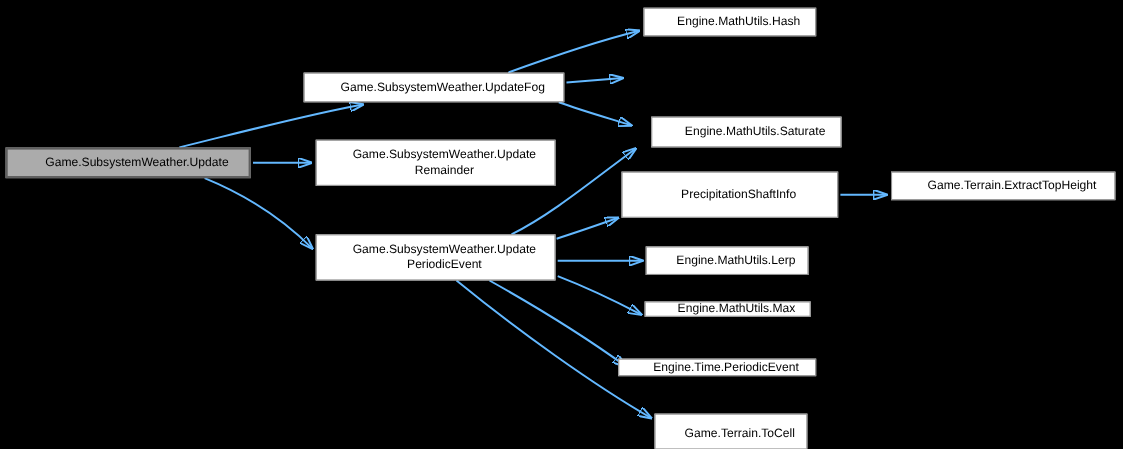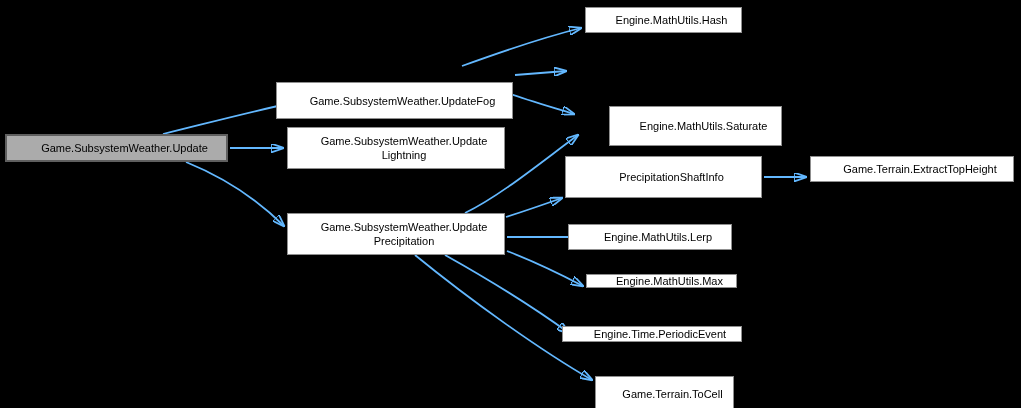--- a/index.html
+++ b/index.html
@@ -79,52 +79,52 @@
     <path d="M507,251 C533,261 560,274 583,286" marker-end="url(#arrow)" stroke="#63B8FF"></path>
     <path d="M445,255 C495,283 540,312 569,333" marker-end="url(#arrow)" stroke="#63B8FF"></path>
     <path d="M415,255 C470,300 540,350 592,380" marker-end="url(#arrow)" stroke="#63B8FF"></path>
     <path d="M764,177 L806,177" marker-end="url(#arrow)" stroke="#63B8FF"></path>
   </svg>
 
   <div class="node root" style="left:5px; top:134px; width:223px; height:28px">
     <span>Game.SubsystemWeather.Update</span>
   </div>
 
-  <div class="node" style="left:276px; top:82px; width:237px; height:37px">
+  <div class="node" style="left:276px; top:66px; width:237px; height:27px">
     <span>Game.SubsystemWeather.UpdateFog</span>
   </div>
 
   <div class="node" style="left:287px; top:127px; width:218px; height:42px">
     <span>Game.SubsystemWeather.Update</span>
-    <span>Lightning</span>
+    <span>Remainder</span>
   </div>
 
   <div class="node" style="left:287px; top:213px; width:218px; height:42px">
     <span>Game.SubsystemWeather.Update</span>
-    <span>Precipitation</span>
+    <span>PeriodicEvent</span>
   </div>
 
   <div class="node" style="left:585px; top:7px; width:157px; height:26px">
     <span>Engine.MathUtils.Hash</span>
   </div>
 
 
-  <div class="node" style="left:609px; top:106px; width:173px; height:40px">
+  <div class="node" style="left:592px; top:106px; width:173px; height:28px">
     <span>Engine.MathUtils.Saturate</span>
   </div>
 
   <div class="node" style="left:565px; top:156px; width:197px; height:42px">
     <span>PrecipitationShaftInfo</span>
   </div>
 
   <div class="node" style="left:810px; top:156px; width:204px; height:26px">
     <span>Game.Terrain.ExtractTopHeight</span>
   </div>
 
-  <div class="node" style="left:568px; top:224px; width:164px; height:26px">
+  <div class="node" style="left:587px; top:224px; width:148px; height:26px">
     <span>Engine.MathUtils.Lerp</span>
   </div>
 
   <div class="node" style="left:586px; top:274px; width:151px; height:14px">
     <span>Engine.MathUtils.Max</span>
   </div>
 
   <div class="node" style="left:562px; top:326px; width:180px; height:16px">
     <span>Engine.Time.PeriodicEvent</span>
   </div>

